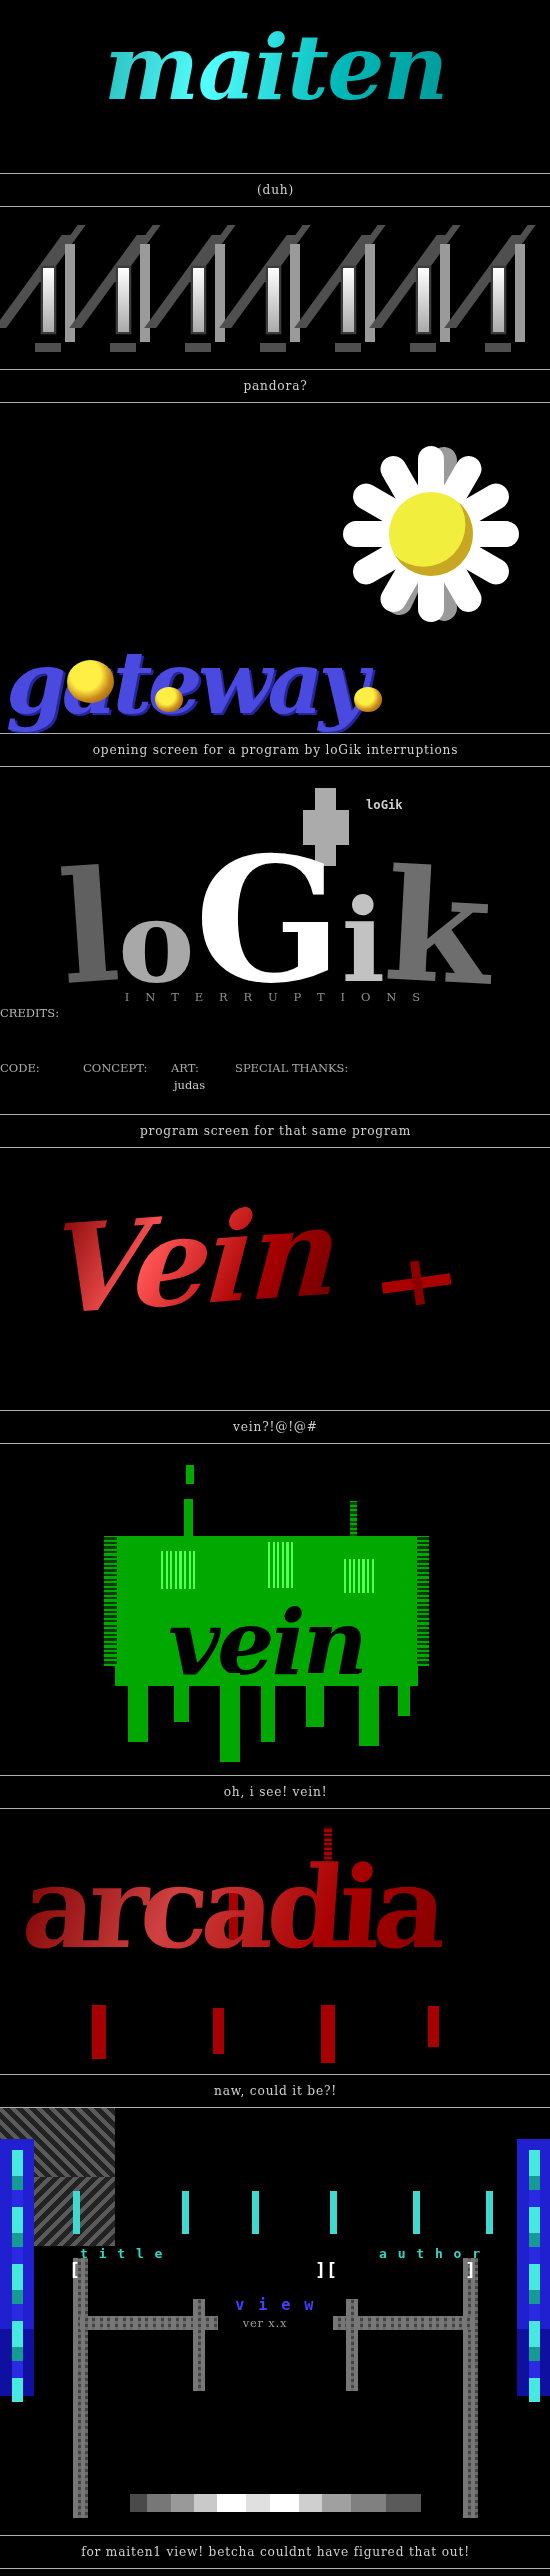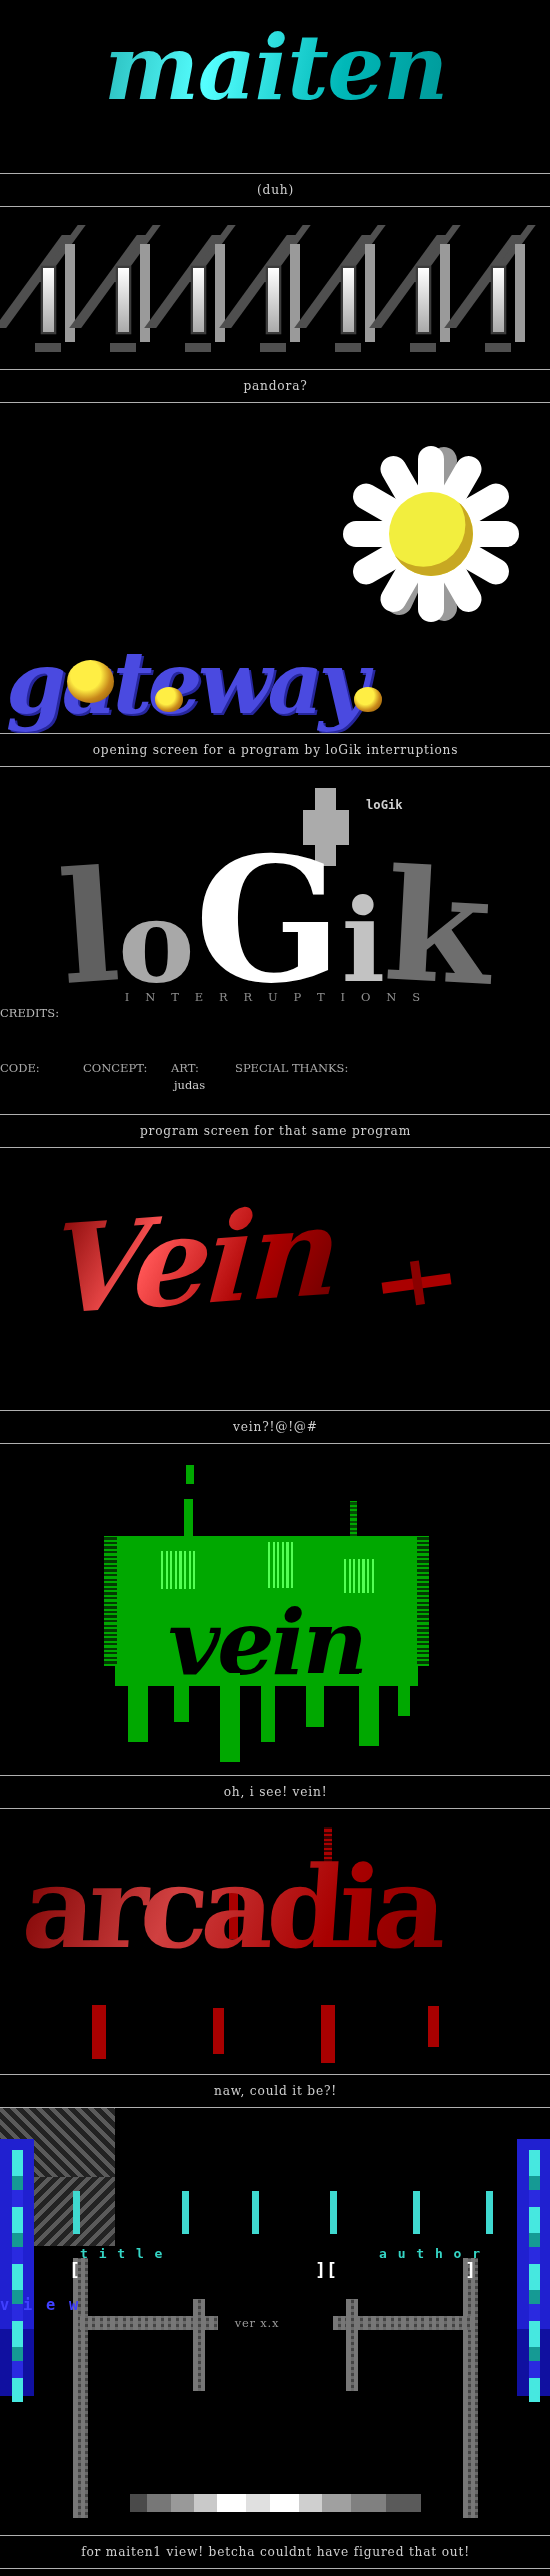--- a/index.html
+++ b/index.html
@@ -154,23 +154,23 @@
   .mt-pilR{right:193px;top:191px;width:12.2px;height:92px;}
   .mt-cornL{left:92px;top:329px;width:115px;height:69px;
     background:repeating-linear-gradient(45deg,#5a5a5a 0 4.6px,#222 4.6px 9.2px);}
   .mt-cornR{right:92px;top:329px;width:115px;height:69px;
     background:repeating-linear-gradient(-45deg,#5a5a5a 0 4.6px,#222 4.6px 9.2px);}
   .mt-label{position:absolute;font:bold 13px "DejaVu Sans Mono",monospace;color:#35d5c5;letter-spacing:1.5px;}
   .mt-titleLbl{left:80px;top:138px;}
   .mt-authorLbl{left:379px;top:138px;text-align:right;}
   .mt-bracket{position:absolute;top:151px;color:#ffffff;font:bold 18.4px "DejaVu Sans Mono",monospace;}
   .mb1{left:69px;} .mb2{left:315px;} .mb3{left:465px;}
-  .mt-view{position:absolute;left:0;top:188px;width:551px;
+  .mt-view{position:absolute;left:0;top:188px;width:551px;text-align:center;
     font:bold 15.3px "DejaVu Sans Mono",monospace;color:#4040ff;letter-spacing:2.3px;}
-  .mt-ver{position:absolute;left:0;top:208px;width:514px;text-align:center;
+  .mt-ver{position:absolute;left:8px;top:208px;width:514px;text-align:center;
     font:11.5px "DejaVu Serif",serif;color:#9a9a9a;letter-spacing:0.8px;}
   .mt-instr{position:absolute;left:0;top:272px;width:551px;text-align:center;
     font:bold 13px "DejaVu Serif",serif;color:#5050ff;letter-spacing:0.8px;}
   .mt-gradbar{position:absolute;left:130px;top:386px;width:291px;height:18.4px;
     background:linear-gradient(90deg,#4a4a4a 0 6%,#777 6% 14%,#999 14% 22%,#c9c9c9 22% 30%,
       #fff 30% 40%,#e0e0e0 40% 48%,#fff 48% 58%,#cfcfcf 58% 66%,#a0a0a0 66% 76%,
       #808080 76% 88%,#5a5a5a 88% 100%);}
   .tail{height:10px;background:#000;}
 </style>
 </head>

